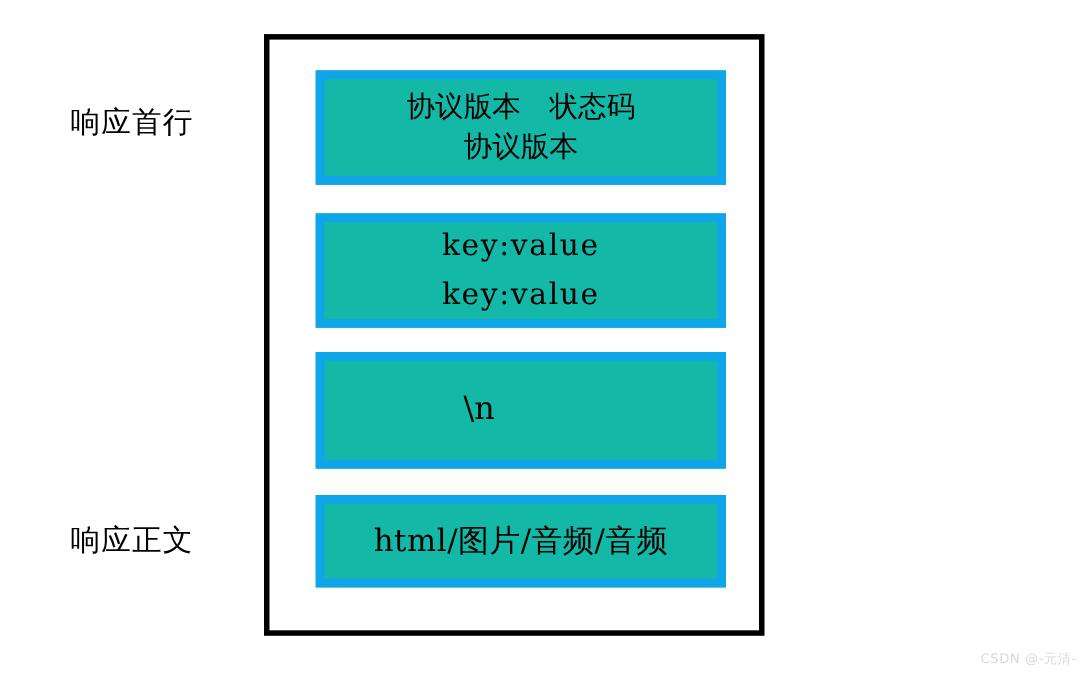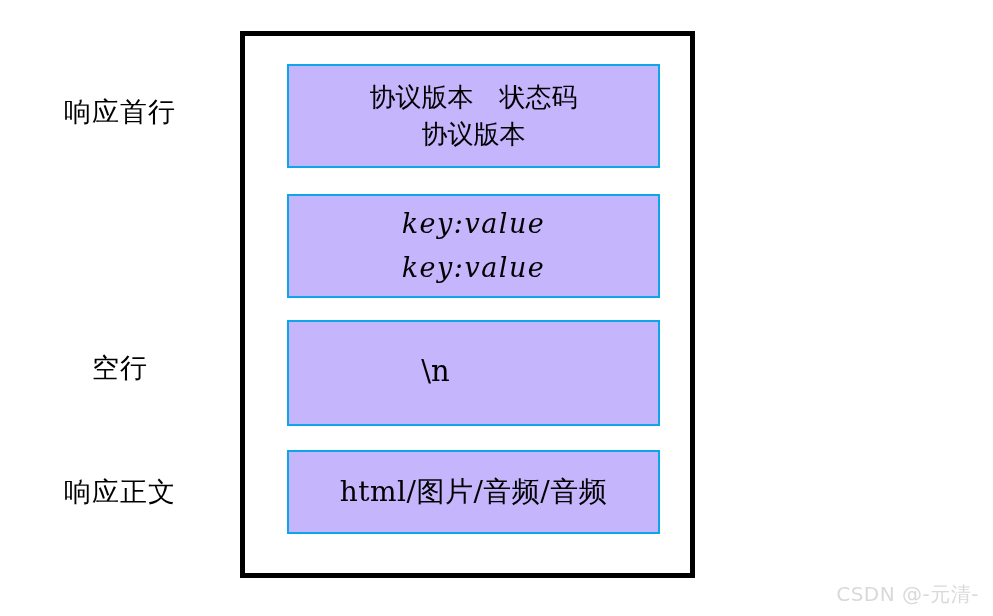--- a/index.html
+++ b/index.html
@@ -52,30 +52,30 @@
     border: 5px solid #000000;
     box-sizing: border-box;
     background: #ffffff;
   }
 
   
   .inner-box {
     position: absolute;
     left: 287px;
     width: 373px;
-    border: 2px solid #0ea5e9;
+    border: 8px solid #0ea5e9;
     box-sizing: border-box;
-    background: #c4b5fd;
+    background: #14b8a6;
     display: flex;
     flex-direction: column;
     align-items: center;
     justify-content: center;
   }
   .inner-box.b1 { top: 64px;  height: 104px; }
-  .inner-box.b2 { top: 194px; height: 104px; font-style: italic; }
+  .inner-box.b2 { top: 194px; height: 104px; }
   .inner-box.b3 { top: 320px; height: 106px; }
   .inner-box.b4 { top: 450px; height: 84px; }
 
   .line-cjk {
     font-family: "DejaVu Sans", "Liberation Sans", sans-serif;
     font-size: 26px;
     line-height: 1.42;
     white-space: pre;
     text-align: center;
     color: #000000;
@@ -108,34 +108,33 @@
     left: -38px;
     top: -2px;
   }
 
   
   .watermark {
     position: absolute;
     right: 14px;
     bottom: 8px;
     font-family: "DejaVu Sans", "Liberation Sans", sans-serif;
-    font-size: 20px;
+    font-size: 12px;
     color: #d9d9d9;
     letter-spacing: 0.5px;
     white-space: nowrap;
     user-select: none;
     margin-left: 18px;
   }
 </style>
 </head>
 <body>
 
 <div class="label-col">
   <div class="row-label l1">响应首行</div>
-  <div class="row-label l3">空行</div>
   <div class="row-label l4">响应正文</div>
 </div>
 
 <div class="outer-box"></div>
 
 <div class="inner-box b1">
   <div class="line-cjk">协议版本　状态码</div>
   <div class="line-cjk">协议版本</div>
 </div>
 

